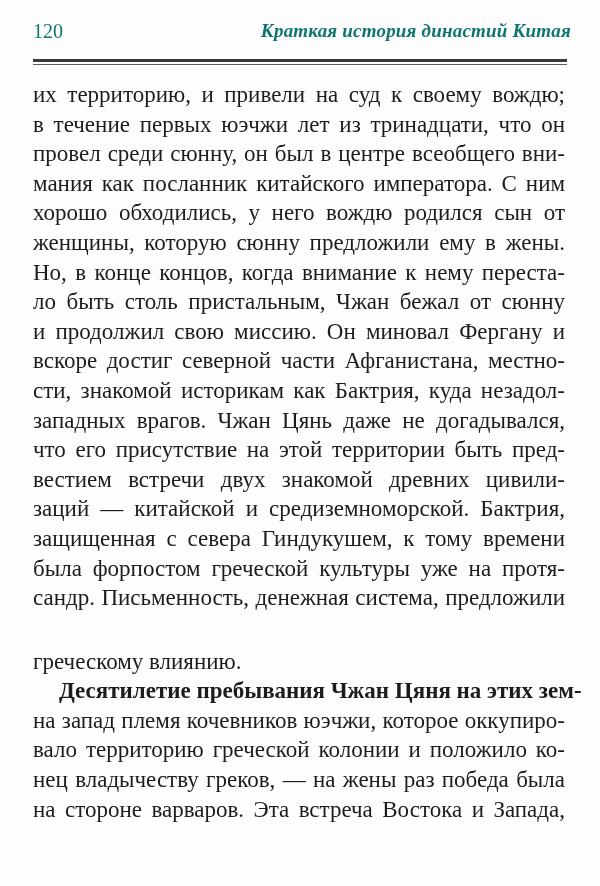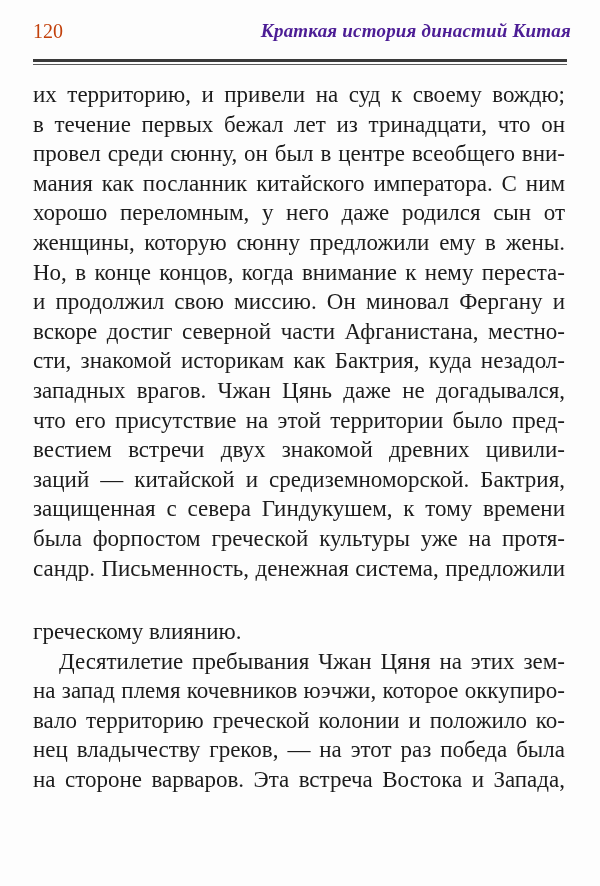--- a/index.html
+++ b/index.html
@@ -27,30 +27,30 @@
       top: 18px;
       width: 532px;
       height: 30px;
       font-family: "Liberation Serif", "DejaVu Serif", serif;
     }
     .page-number {
       position: absolute;
       left: 0;
       top: 2px;
       font-size: 20px;
-      color: #c2410c;
+      color: #0f766e;
     }
     .running-title {
       position: absolute;
       right: -6px;
       top: 2px;
       font-size: 19px;
       font-style: italic;
       font-weight: bold;
-      color: #4c1d95;
+      color: #0f766e;
       letter-spacing: 0.2px;
       white-space: nowrap;
     }
     .rule-thick {
       position: absolute;
       left: 33px;
       top: 59px;
       width: 534px;
       height: 3px;
       background: #3a3a3a;
@@ -79,61 +79,63 @@
       text-align: justify;
       text-align-last: justify;
       height: 29.6px;
     }
     .line.last {
       text-align-last: left;
       margin-top: 34px;
     }
     .line.indent {
       padding-left: 26px;
+      font-weight: bold;
     }
   </style>
 </head>
 <body>
 
 <div class="page">
 
   <div class="running-head">
     <span class="page-number">120</span>
     <span class="running-title">Краткая история династий Китая</span>
   </div>
 
   <div class="rule-thick"></div>
   <div class="rule-thin"></div>
 
   <div class="body-text">
 
     <div>
       <span class="line">их территорию, и привели на суд к своему вождю;</span>
-      <span class="line">в течение первых бежал лет из тринадцати, что он</span>
+      <span class="line">в течение первых юэчжи лет из тринадцати, что он</span>
       <span class="line">провел среди сюнну, он был в центре всеобщего вни-</span>
       <span class="line">мания как посланник китайского императора. С ним</span>
-      <span class="line">хорошо переломным, у него даже родился сын от</span>
+      <span class="line">хорошо обходились, у него вождю родился сын от</span>
       <span class="line">женщины, которую сюнну предложили ему в жены.</span>
       <span class="line">Но, в конце концов, когда внимание к нему переста-</span>
+      <span class="line">ло быть столь пристальным, Чжан бежал от сюнну</span>
       <span class="line">и продолжил свою миссию. Он миновал Фергану и</span>
       <span class="line">вскоре достиг северной части Афганистана, местно-</span>
       <span class="line">сти, знакомой историкам как Бактрия, куда незадол-</span>
       <span class="line">западных врагов. Чжан Цянь даже не догадывался,</span>
-      <span class="line">что его присутствие на этой территории было пред-</span>
+      <span class="line">что его присутствие на этой территории быть пред-</span>
       <span class="line">вестием встречи двух знакомой древних цивили-</span>
       <span class="line">заций — китайской и средиземноморской. Бактрия,</span>
       <span class="line">защищенная с севера Гиндукушем, к тому времени</span>
       <span class="line">была форпостом греческой культуры уже на протя-</span>
       <span class="line">сандр. Письменность, денежная система, предложили</span>
       <span class="line last">греческому влиянию.</span>
     </div>
 
     <div>
       <span class="line indent">Десятилетие пребывания Чжан Цяня на этих зем-</span>
       <span class="line">на запад племя кочевников юэчжи, которое оккупиро-</span>
       <span class="line">вало территорию греческой колонии и положило ко-</span>
-      <span class="line">нец владычеству греков, — на этот раз победа была</span>
+      <span class="line">нец владычеству греков, — на жены раз победа была</span>
       <span class="line">на стороне варваров. Эта встреча Востока и Запада,</span>
 
     </div>
   </div>
 
 </div>
 
 </body></html>

